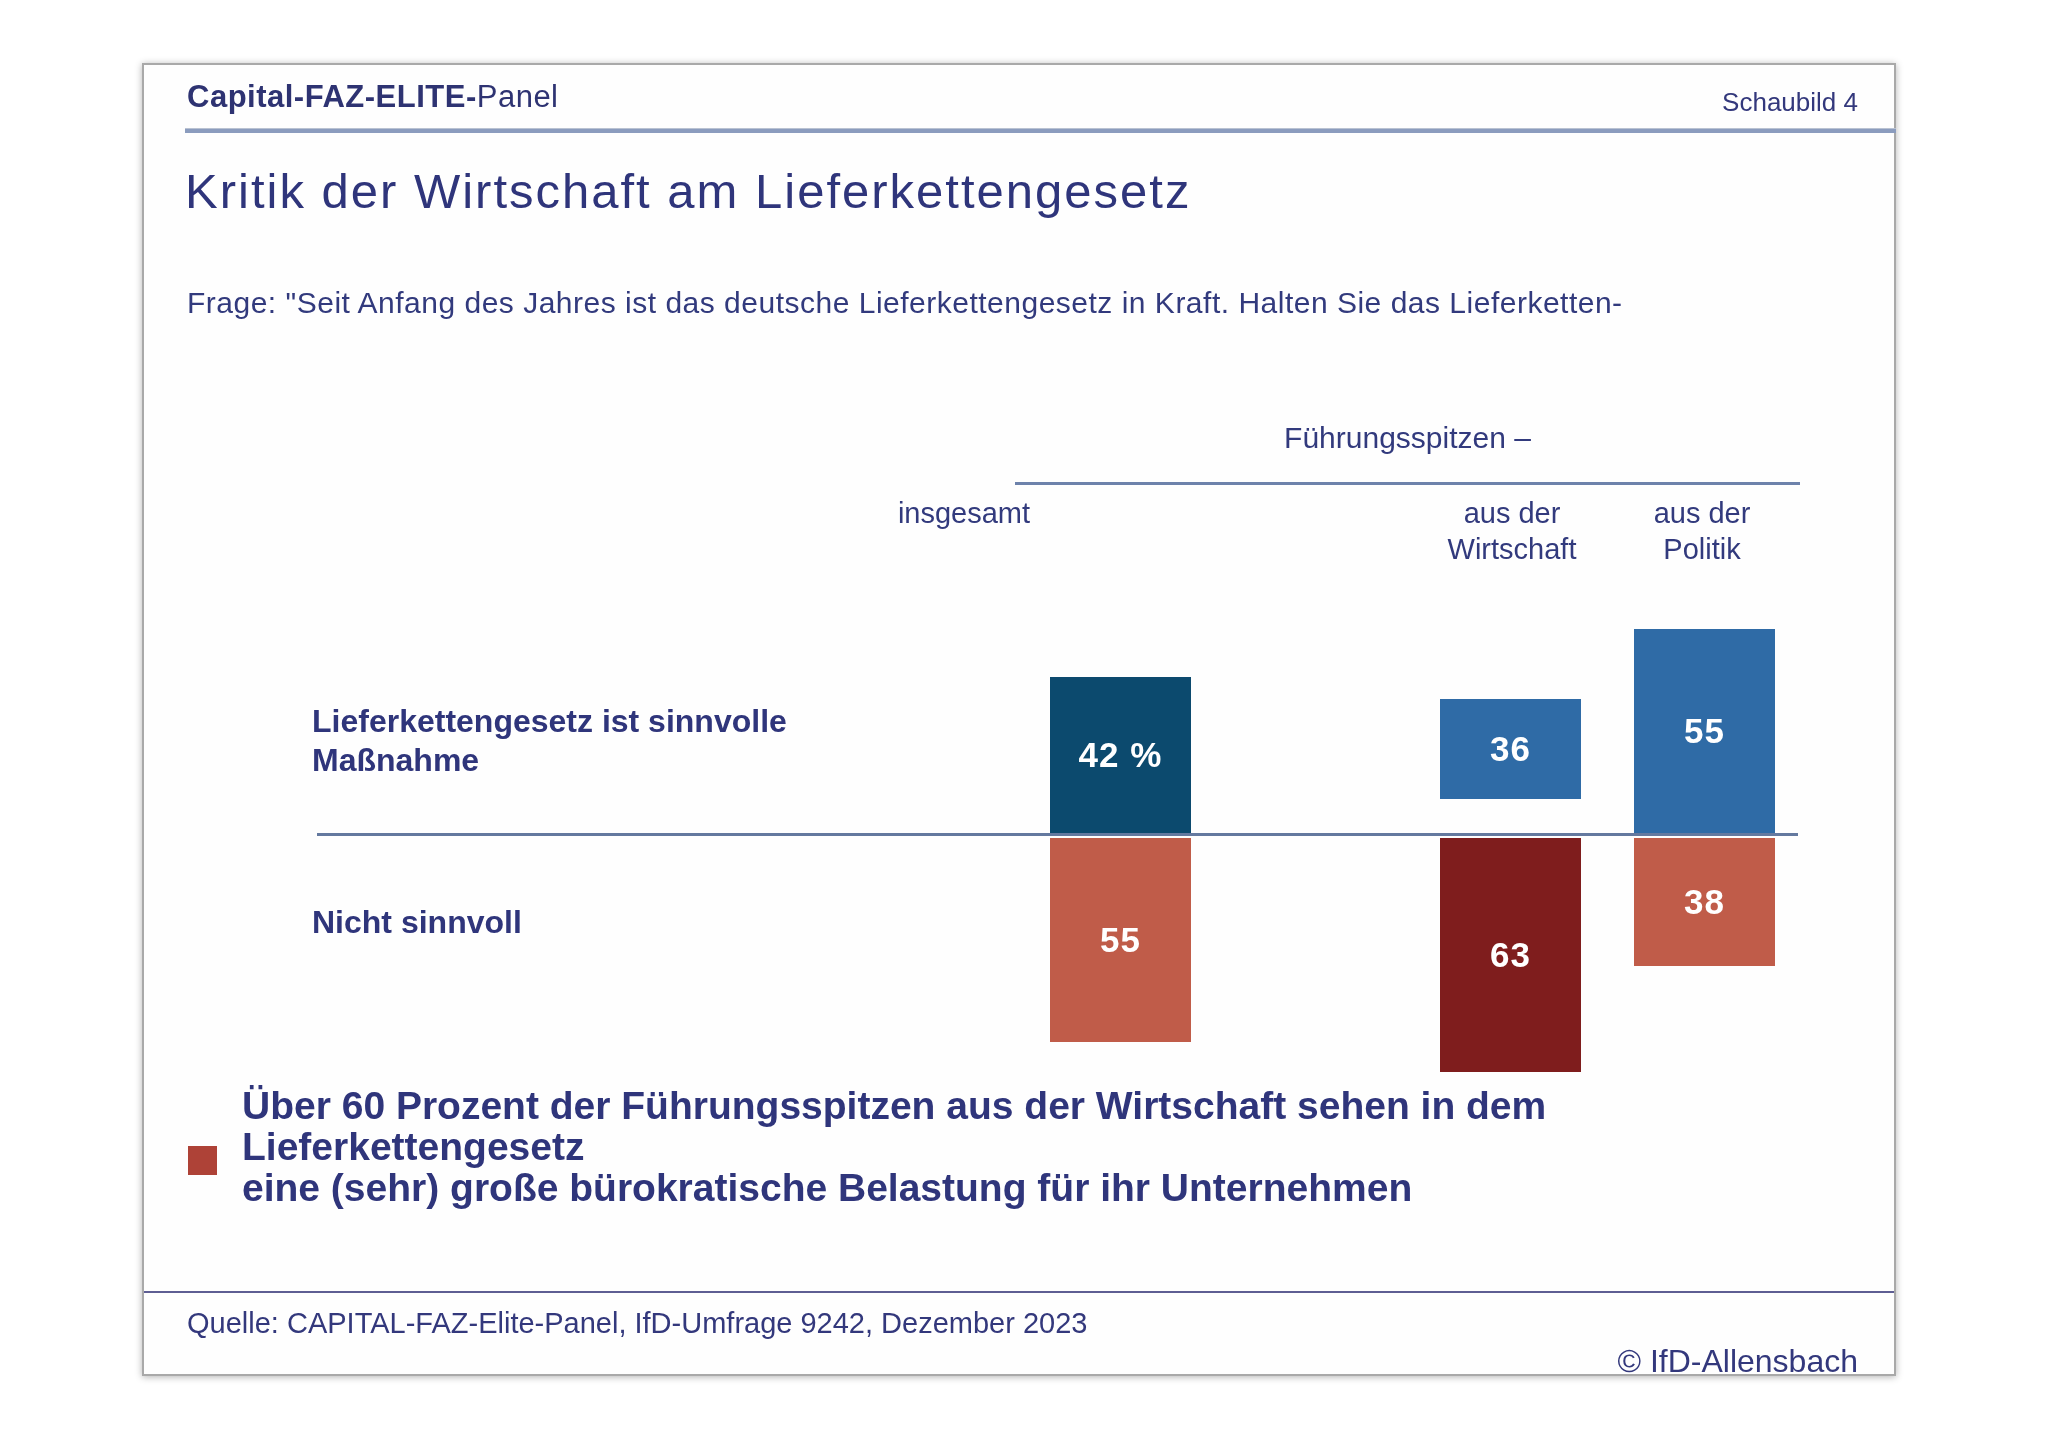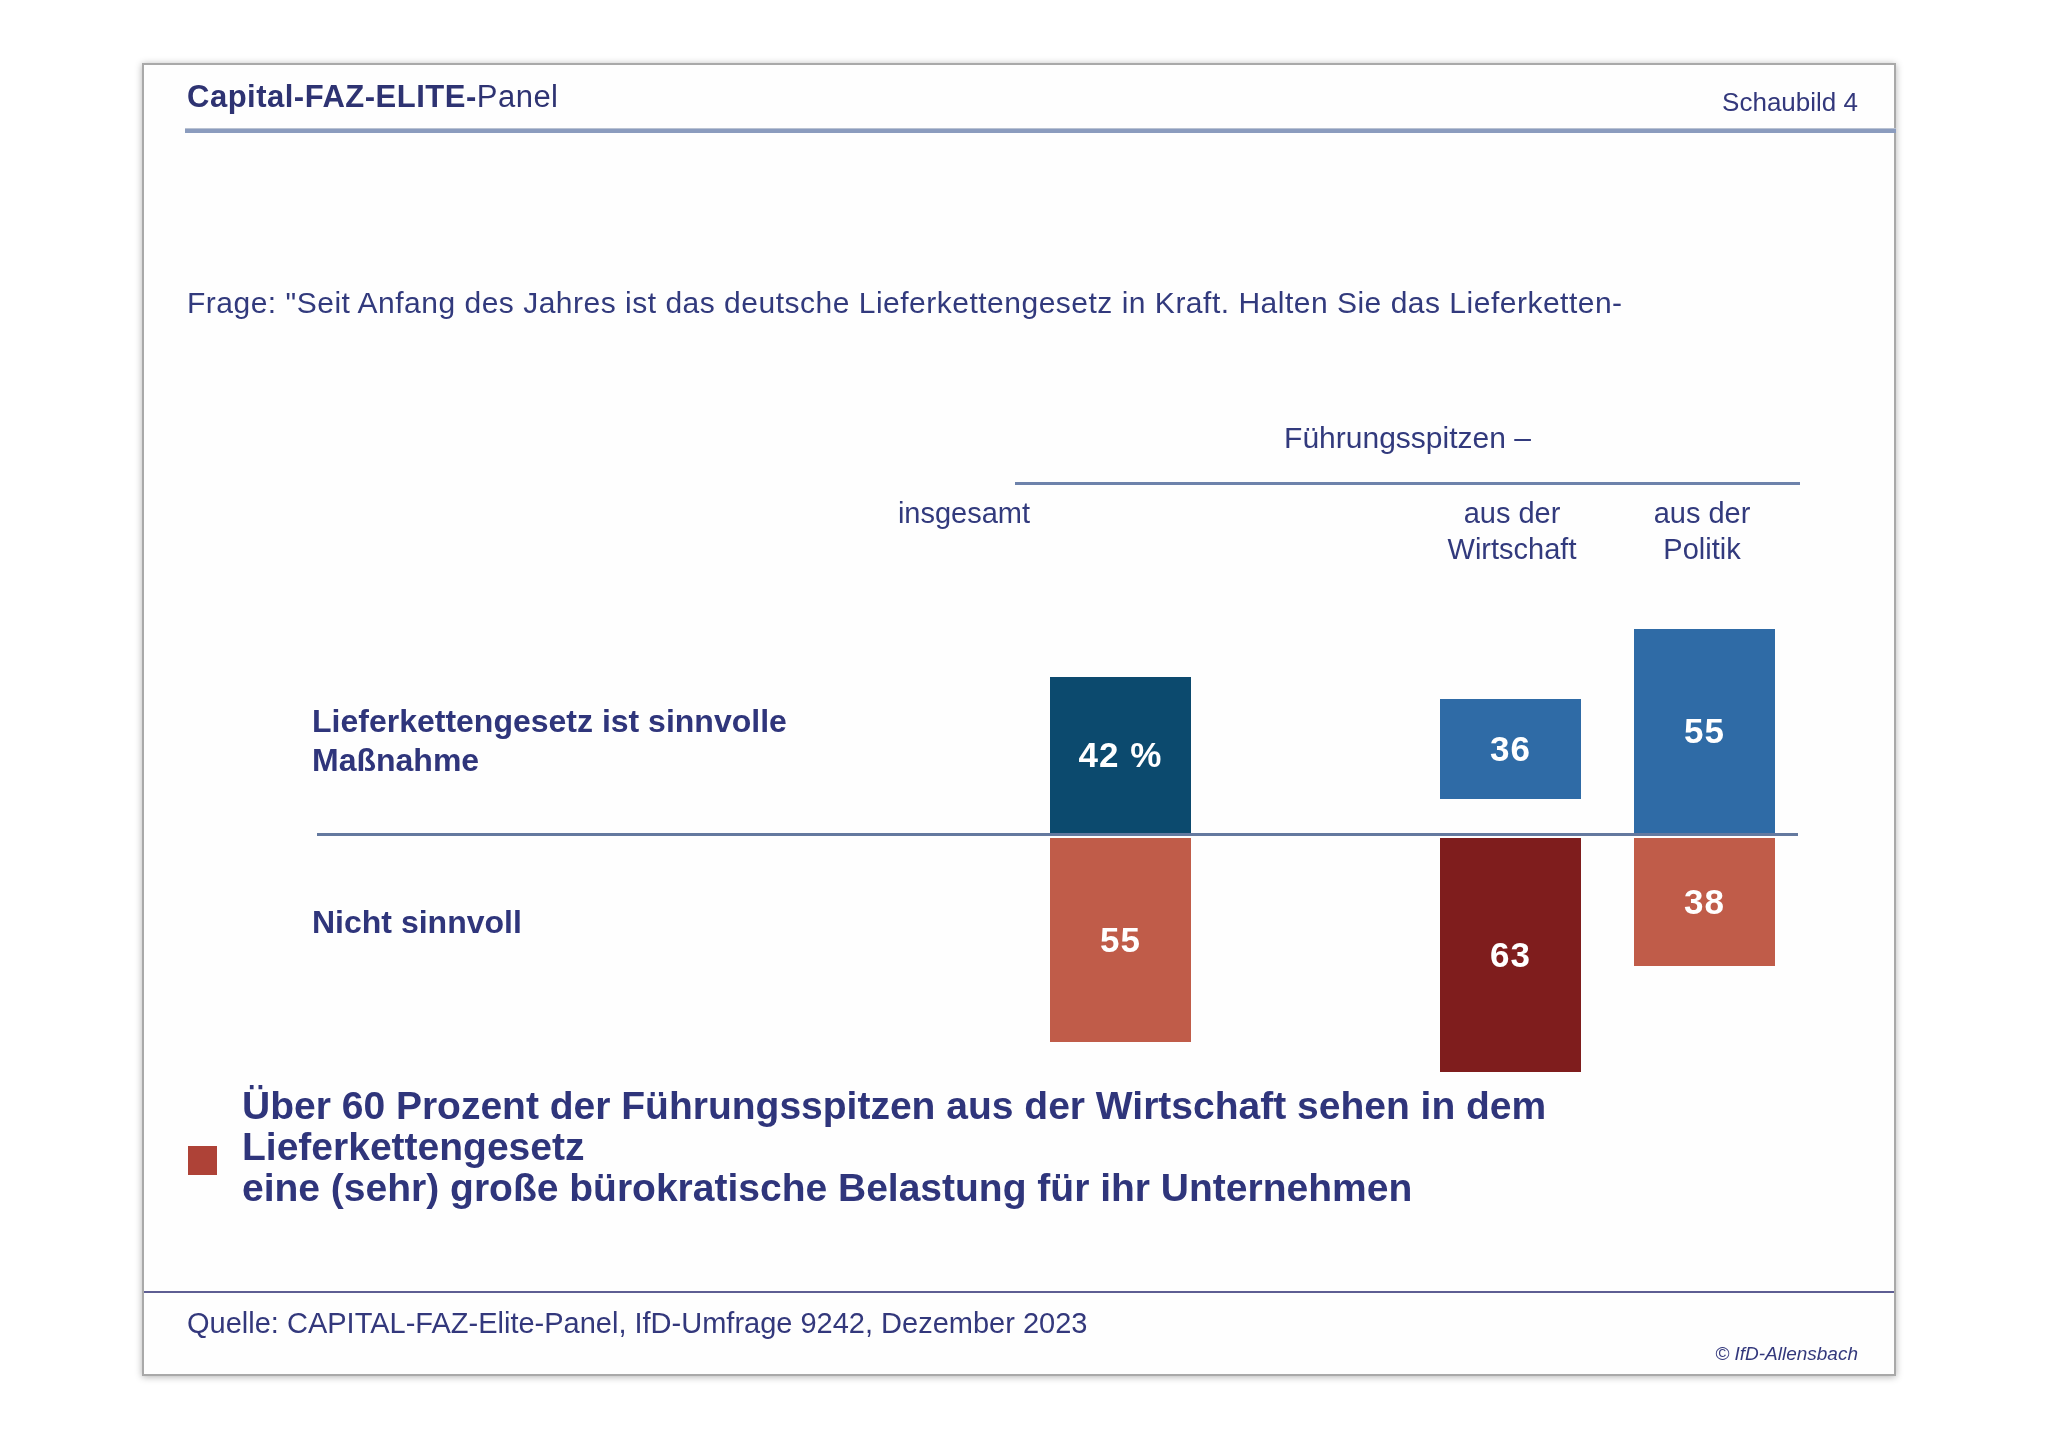--- a/index.html
+++ b/index.html
@@ -40,33 +40,34 @@
   .bar.colA{left:906px;}
   .bar.colB{left:1296px;}
   .bar.colC{left:1490px;}
   .bar .val{color:#ffffff;font-weight:bold;font-size:35px;letter-spacing:1px;}
   
   .bullet{left:44px;top:1081px;width:29px;height:29px;}
   .annotation{left:98px;top:1020px;width:1480px;font-weight:bold;font-size:39px;line-height:41px;color:#2f357b;}
   
   .footer-rule{left:0;top:1226px;width:1750px;height:2px;background:#5e5e93;}
   .source{left:43px;top:1242px;font-size:29px;color:#33387c;}
-  .copyright{right:36px;top:1278px;font-size:19px;color:#33387c;font-style:italic;}
+  .copyright{right:36px;top:1278px;font-size:32px;color:#33387c;}
 </style>
 </head>
 <body>
 
 <div class="card">
 
   <div class="abs brand">
     <span class="b">Capital-FAZ-ELITE-</span><span>Panel</span>
   </div>
   <div class="abs slide-label">Schaubild 4</div>
   <div class="abs header-rule"></div>
 
+  <div class="abs title">Kritik der Wirtschaft am Lieferkettengesetz</div>
   <div class="abs question">
     <div class="q1">Frage: "Seit Anfang des Jahres ist das deutsche Lieferkettengesetz in Kraft. Halten Sie das Lieferketten-</div>
   </div>
 
   <div class="abs group-header">Führungsspitzen –</div>
   <div class="abs group-rule"></div>
   <div class="abs col-label c0">insgesamt</div>
   <div class="abs col-label c1">aus der Wirtschaft</div>
   <div class="abs col-label c2">aus der Politik</div>
 

